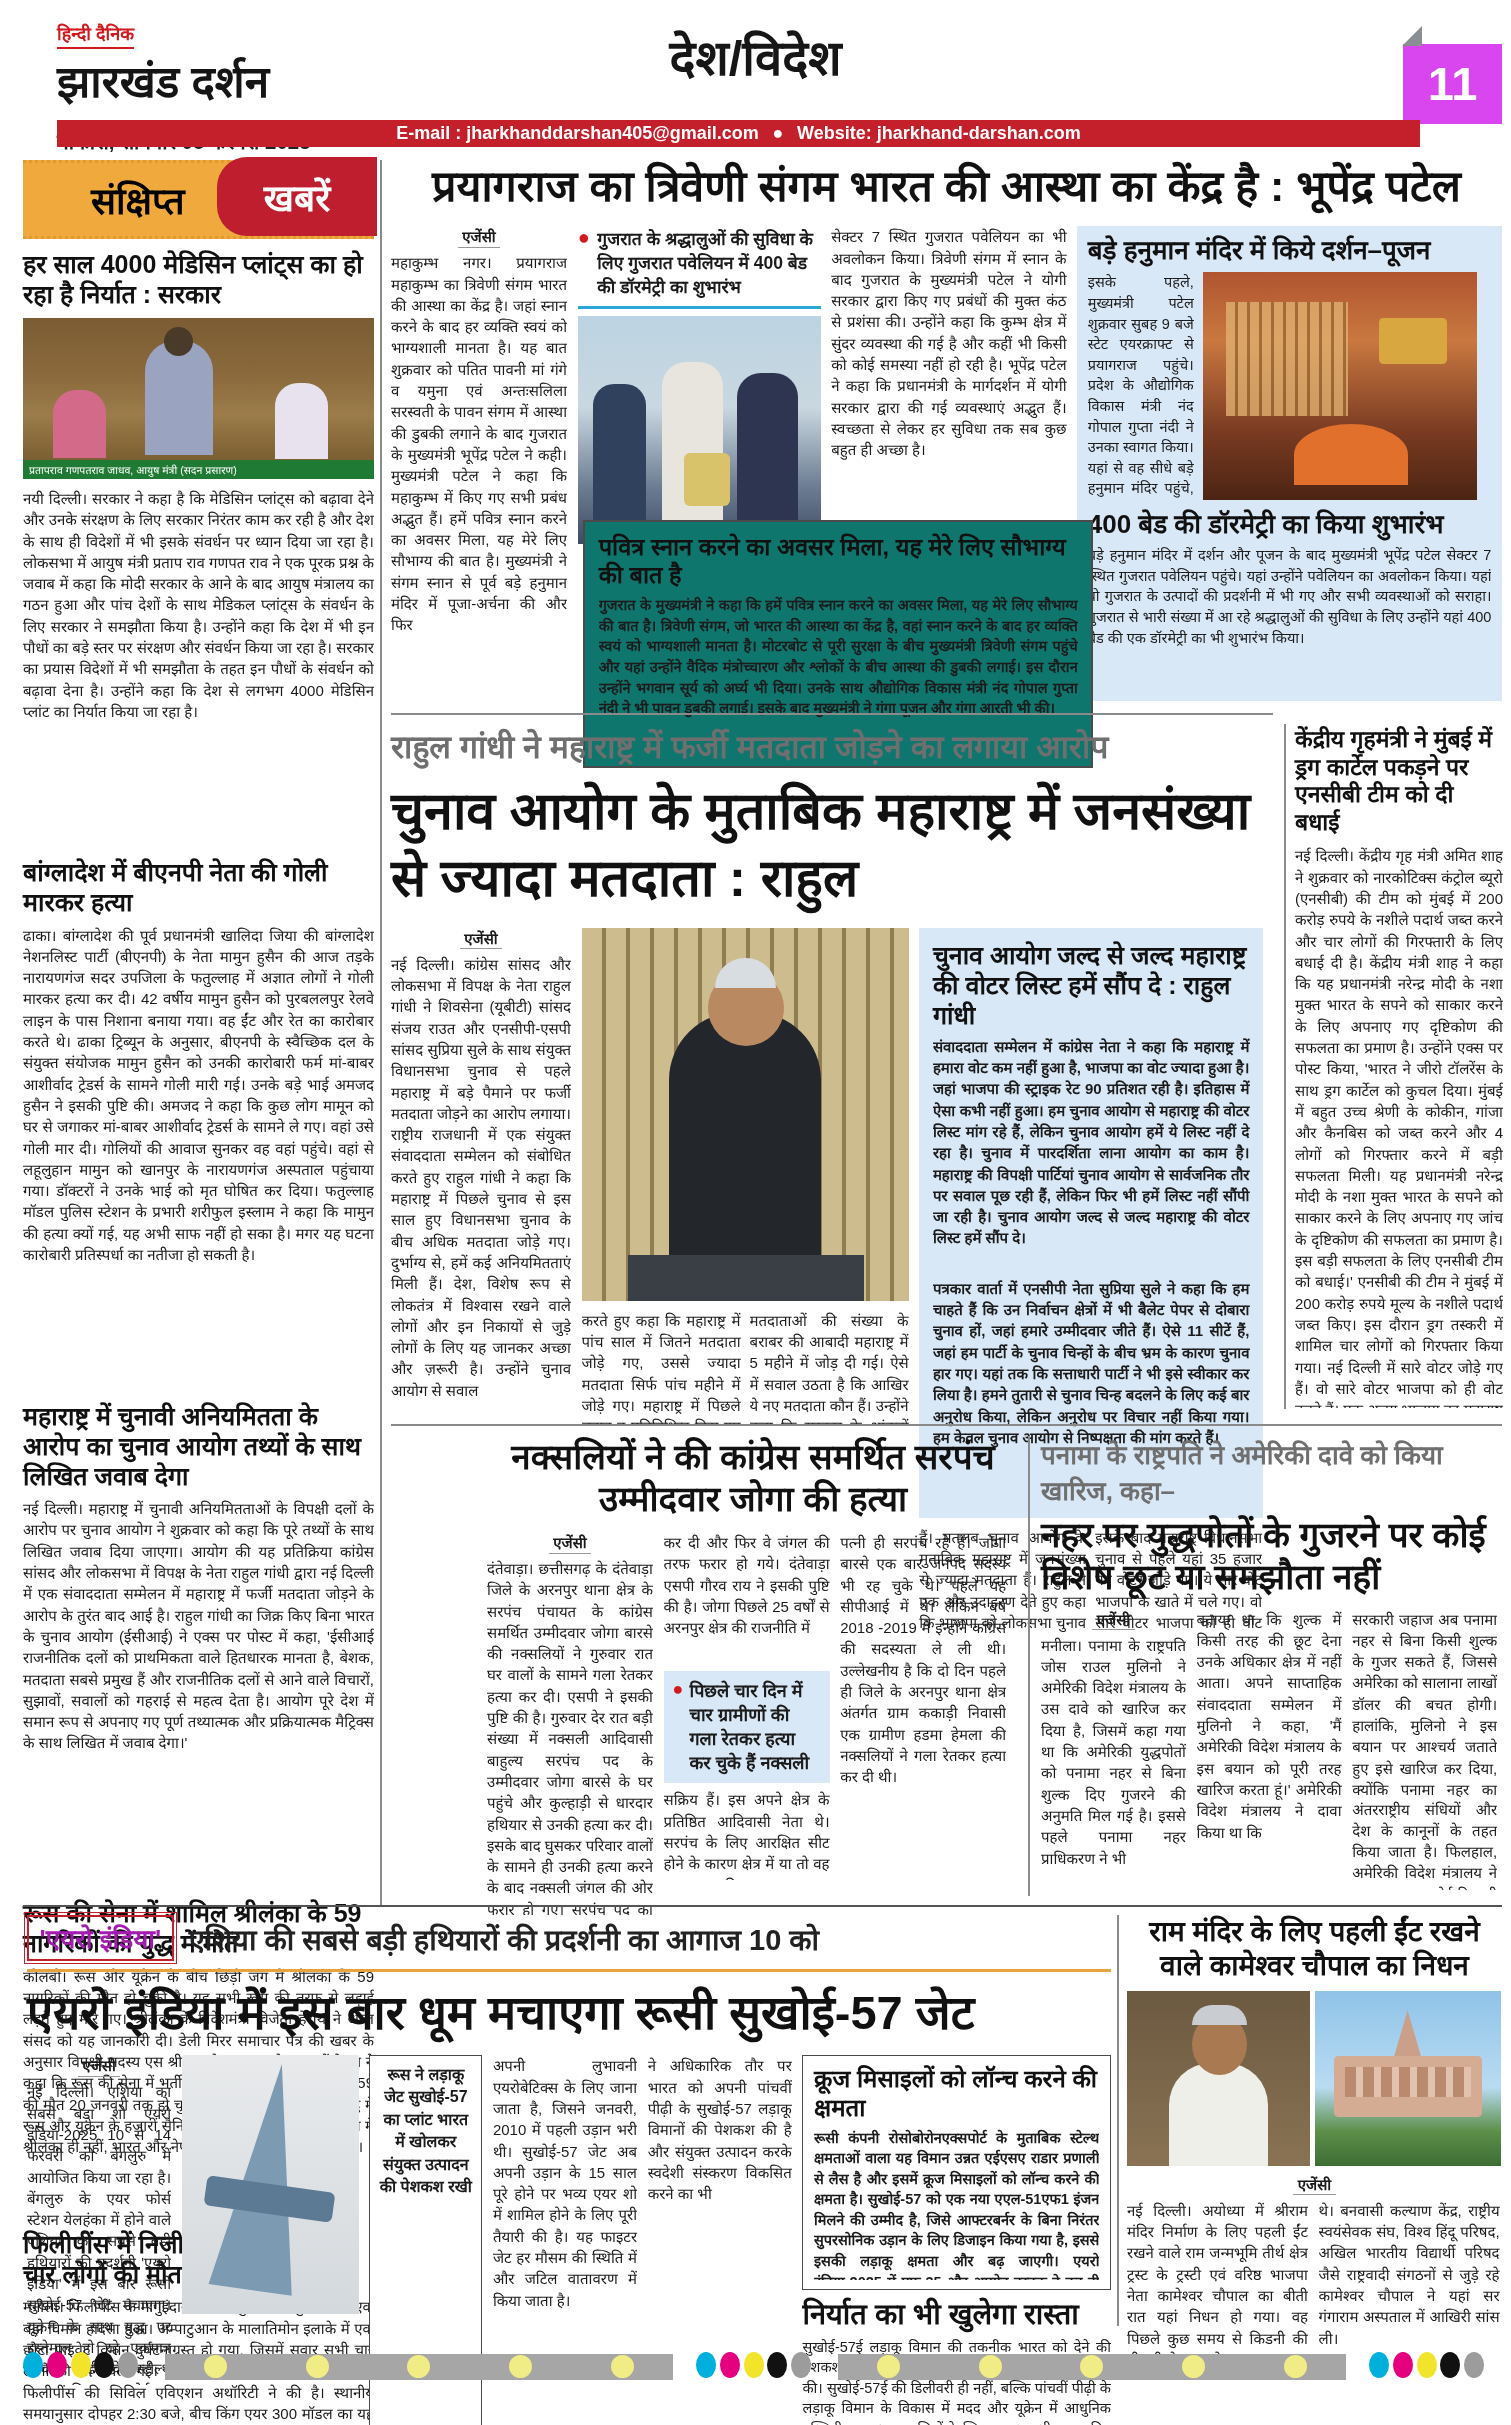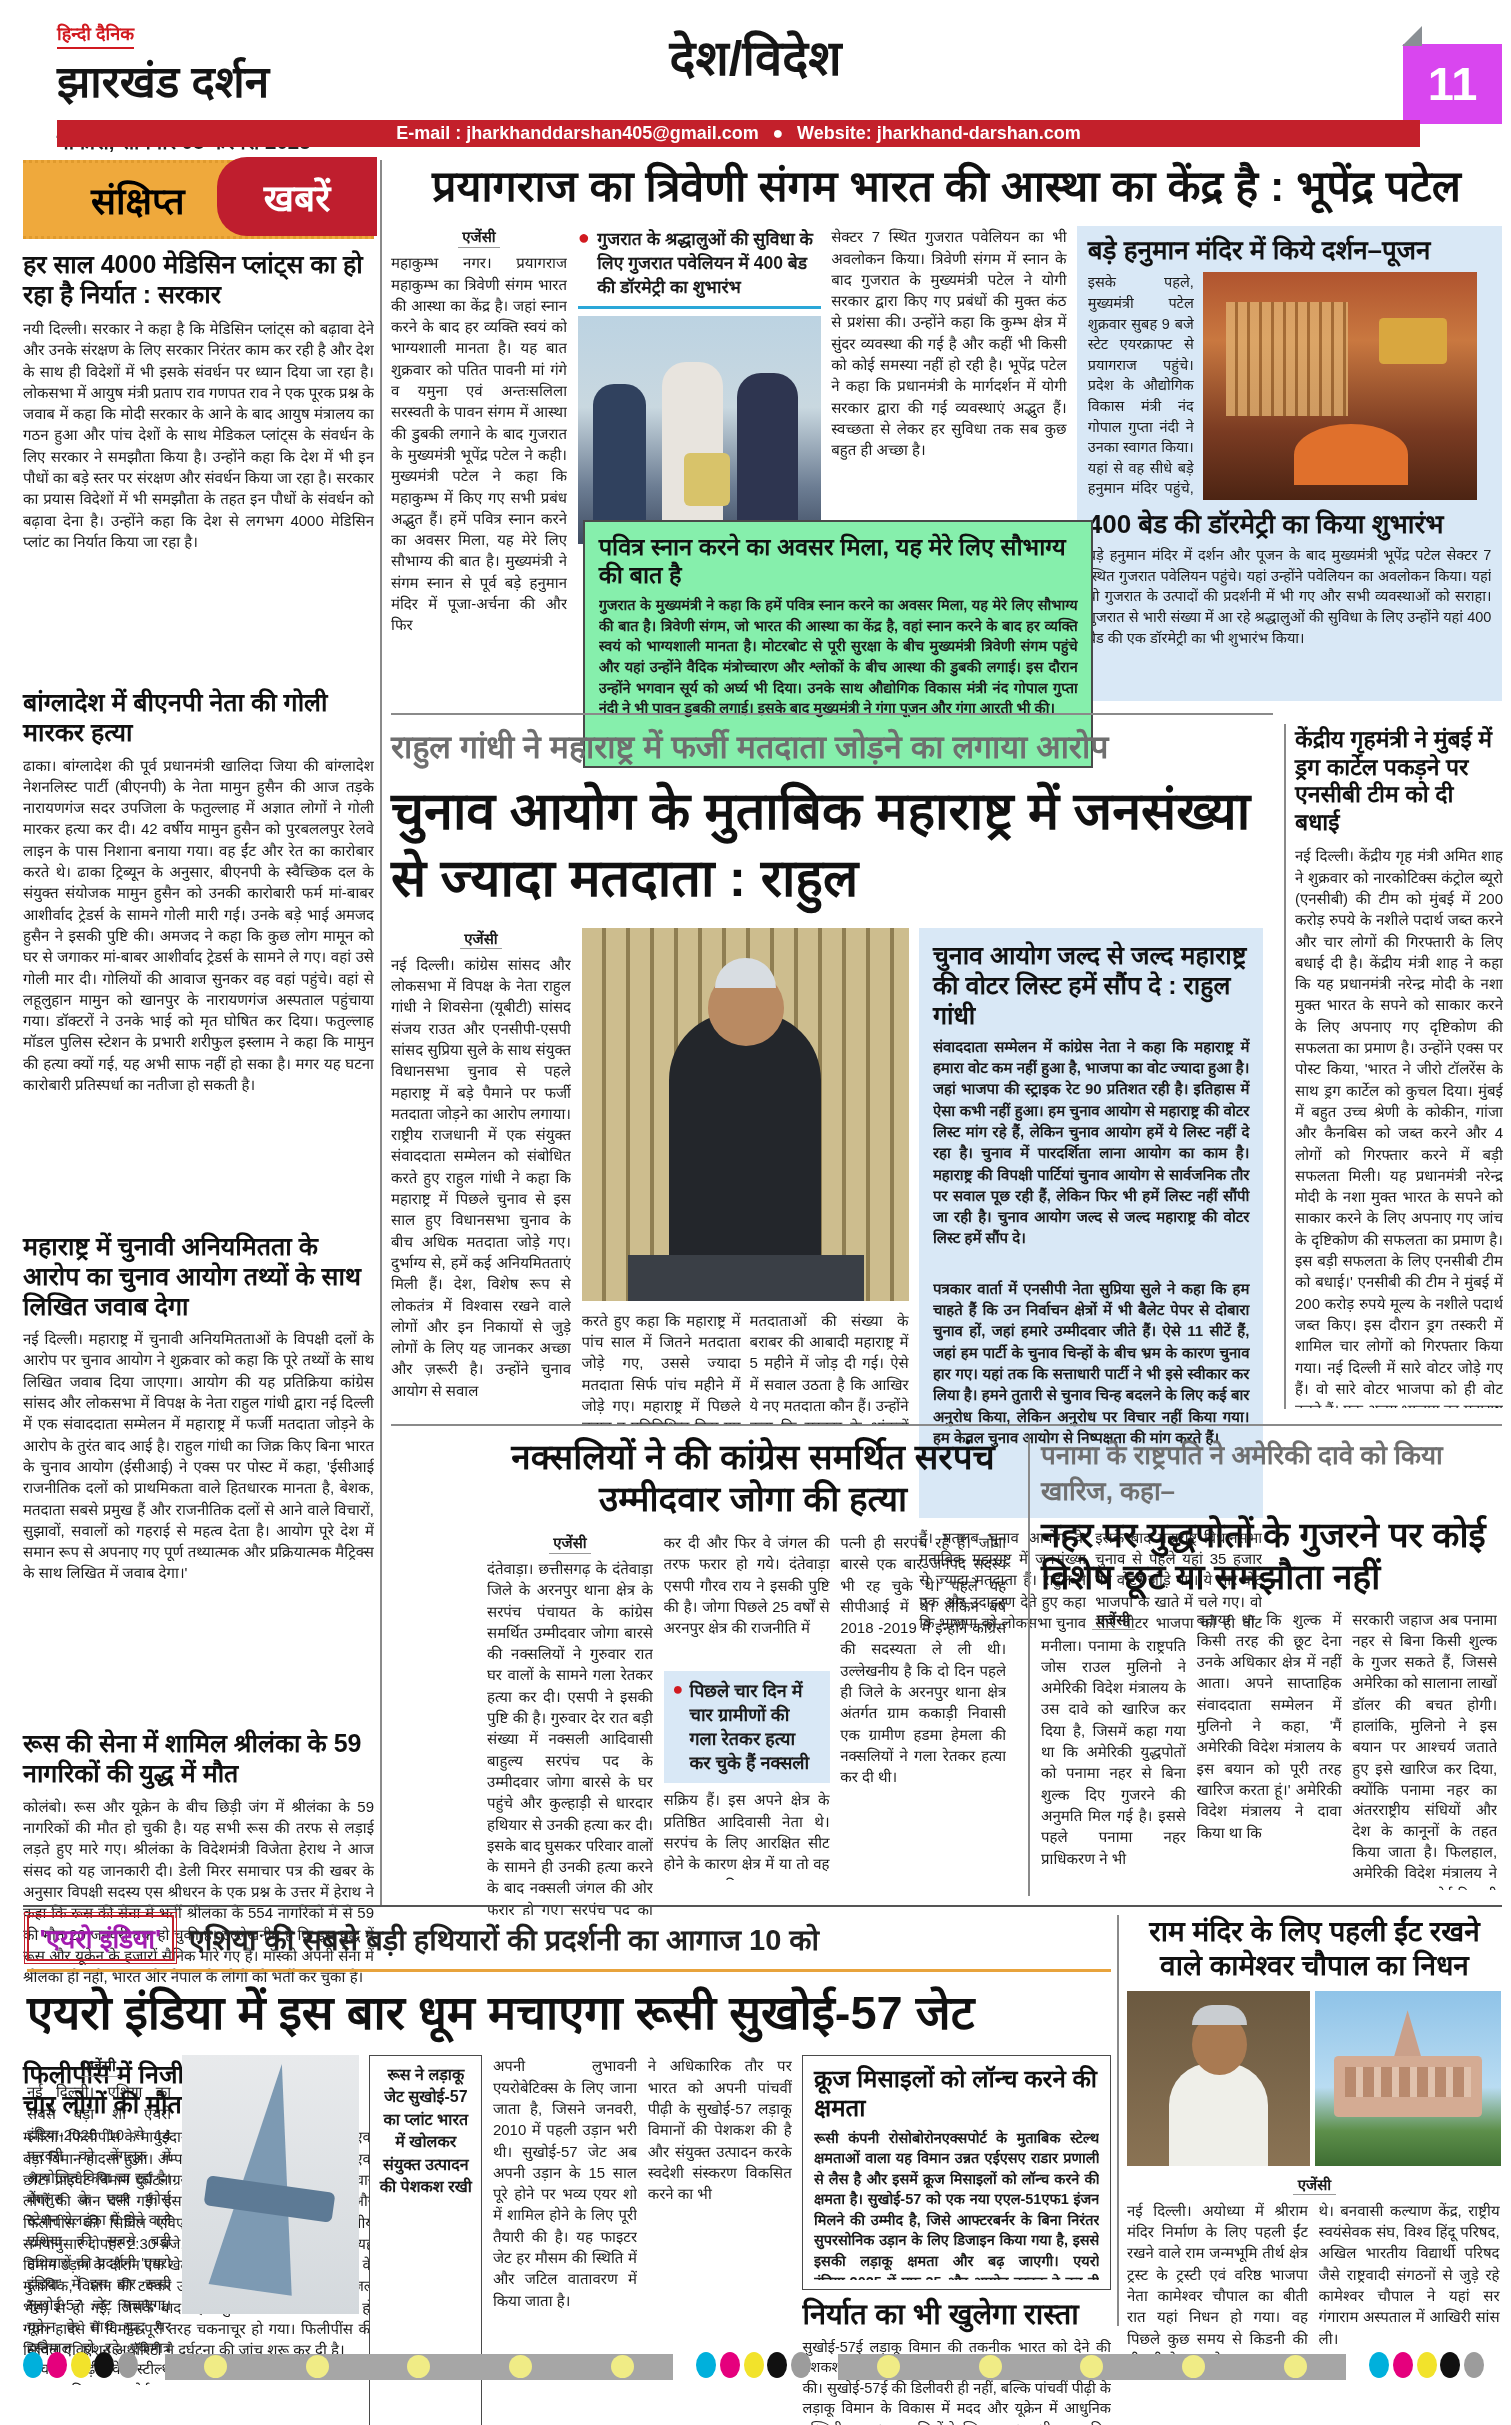--- a/index.html
+++ b/index.html
@@ -10,21 +10,21 @@
   .head{font-weight:bold;color:#111;line-height:1.2;}
   .byline{font-weight:bold;text-align:center;font-size:15px;}
   .byline span{border-bottom:1.5px solid #999;padding:0 4.6px 1.5px;}
   .vline{background:#8a8a8a;width:1.5px;}
   .hline{background:#8a8a8a;height:1.5px;}
   .photo{position:relative;overflow:hidden;}
   .caption-strip{position:absolute;left:0;right:0;bottom:0;background:#1f7a33;color:#fff;
                  font-size:10.6px;padding:2.3px 6px;white-space:nowrap;overflow:hidden;}
   .bluebox{background:#d9e8f6;}
   .kicker{color:#6f6f6f;font-weight:bold;}
-  .quote-box{border:2.3px solid #4a4a4a;background:#86efac;padding:10.6px 13.7px;}
+  .quote-box{border:2.3px solid #4a4a4a;background:#0f766e;padding:10.6px 13.7px;}
   .boxed{border:1.5px solid #4a4a4a;background:#fff;}
   .footer-dot{width:20px;height:26px;border-radius:50%;display:inline-block;margin-right:3.8px;}
   .fbar{height:26px;background:#a6a6a6;display:flex;align-items:center;justify-content:space-around;}
   .fbar i{width:23px;height:23px;border-radius:50%;background:#f0ec86;display:block;}
 </style>
 </head>
 <body>
 
 <div id="page">
 
@@ -49,20 +49,27 @@
 
   <div class="abs" style="left:23px;top:160px;width:351px;">
     <div style="position:relative;height:73px;background:#efa93c;border-top:3px dotted #e09a2d;border-bottom:3px dotted #e09a2d;">
       <div style="position:absolute;left:68px;top:10.6px;font-size:37px;font-weight:bold;color:#000000;">संक्षिप्त</div>
       <div style="position:absolute;right:-3px;top:-6px;width:160px;height:79px;background:#bf1e2e;border-radius:30px 0 0 30px;display:flex;align-items:center;justify-content:center;">
         <span style="color:#fff;font-size:37px;font-weight:bold;">खबरें</span>
       </div>
     </div>
 
     <div class="head" style="font-size:25px;margin:10px 0 9px;">हर साल 4000 मेडिसिन प्लांट्स का हो रहा है निर्यात : सरकार</div>
+    <div class="photo" style="width:351px;height:161px;background:linear-gradient(180deg,#7b5c33 0%,#8a6a3c 35%,#9b7c4a 60%,#6e5227 100%);">
+      <div style="position:absolute;left:122px;top:23px;width:68px;height:114px;background:#9aa4c0;border-radius:30px 30px 0 0;"></div>
+      <div style="position:absolute;left:141px;top:9px;width:29px;height:29px;background:#4a3a2a;border-radius:50%;"></div>
+      <div style="position:absolute;left:30px;top:72px;width:53px;height:68px;background:#d46a8a;border-radius:23px 23px 0 0;"></div>
+      <div style="position:absolute;right:46px;top:65px;width:53px;height:76px;background:#e8e2ef;border-radius:23px 23px 0 0;"></div>
+      <div class="caption-strip">प्रतापराव गणपतराव जाधव, आयुष मंत्री (सदन प्रसारण)</div>
+    </div>
     <div class="body-txt" style="margin-top:9px;height:357px;">नयी दिल्ली। सरकार ने कहा है कि मेडिसिन प्लांट्स को बढ़ावा देने और उनके संरक्षण के लिए सरकार निरंतर काम कर रही है और देश के साथ ही विदेशों में भी इसके संवर्धन पर ध्यान दिया जा रहा है। लोकसभा में आयुष मंत्री प्रताप राव गणपत राव ने एक पूरक प्रश्न के जवाब में कहा कि मोदी सरकार के आने के बाद आयुष मंत्रालय का गठन हुआ और पांच देशों के साथ मेडिकल प्लांट्स के संवर्धन के लिए सरकार ने समझौता किया है। उन्होंने कहा कि देश में भी इन पौधों का बड़े स्तर पर संरक्षण और संवर्धन किया जा रहा है। सरकार का प्रयास विदेशों में भी समझौता के तहत इन पौधों के संवर्धन को बढ़ावा देना है। उन्होंने कहा कि देश से लगभग 4000 मेडिसिन प्लांट का निर्यात किया जा रहा है।</div>
 
     <div class="head" style="font-size:25px;margin:12px 0 7.6px;">बांग्लादेश में बीएनपी नेता की गोली मारकर हत्या</div>
     <div class="body-txt" style="height:464px;">ढाका। बांग्लादेश की पूर्व प्रधानमंत्री खालिदा जिया की बांग्लादेश नेशनलिस्ट पार्टी (बीएनपी) के नेता मामुन हुसैन की आज तड़के नारायणगंज सदर उपजिला के फतुल्लाह में अज्ञात लोगों ने गोली मारकर हत्या कर दी। 42 वर्षीय मामुन हुसैन को पुरबललपुर रेलवे लाइन के पास निशाना बनाया गया। वह ईंट और रेत का कारोबार करते थे। ढाका ट्रिब्यून के अनुसार, बीएनपी के स्वैच्छिक दल के संयुक्त संयोजक मामुन हुसैन को उनकी कारोबारी फर्म मां-बाबर आशीर्वाद ट्रेडर्स के सामने गोली मारी गई। उनके बड़े भाई अमजद हुसैन ने इसकी पुष्टि की। अमजद ने कहा कि कुछ लोग मामून को घर से जगाकर मां-बाबर आशीर्वाद ट्रेडर्स के सामने ले गए। वहां उसे गोली मार दी। गोलियों की आवाज सुनकर वह वहां पहुंचे। वहां से लहूलुहान मामुन को खानपुर के नारायणगंज अस्पताल पहुंचाया गया। डॉक्टरों ने उनके भाई को मृत घोषित कर दिया। फतुल्लाह मॉडल पुलिस स्टेशन के प्रभारी शरीफुल इस्लाम ने कहा कि मामुन की हत्या क्यों गई, यह अभी साफ नहीं हो सका है। मगर यह घटना कारोबारी प्रतिस्पर्धा का नतीजा हो सकती है।</div>
 
     <div class="head" style="font-size:25px;margin:12px 0 7.6px;">महाराष्ट्र में चुनावी अनियमितता के आरोप का चुनाव आयोग तथ्यों के साथ लिखित जवाब देगा</div>
     <div class="body-txt" style="height:388px;">नई दिल्ली। महाराष्ट्र में चुनावी अनियमितताओं के विपक्षी दलों के आरोप पर चुनाव आयोग ने शुक्रवार को कहा कि पूरे तथ्यों के साथ लिखित जवाब दिया जाएगा। आयोग की यह प्रतिक्रिया कांग्रेस सांसद और लोकसभा में विपक्ष के नेता राहुल गांधी द्वारा नई दिल्ली में एक संवाददाता सम्मेलन में महाराष्ट्र में फर्जी मतदाता जोड़ने के आरोप के तुरंत बाद आई है। राहुल गांधी का जिक्र किए बिना भारत के चुनाव आयोग (ईसीआई) ने एक्स पर पोस्ट में कहा, 'ईसीआई राजनीतिक दलों को प्राथमिकता वाले हितधारक मानता है, बेशक, मतदाता सबसे प्रमुख हैं और राजनीतिक दलों से आने वाले विचारों, सुझावों, सवालों को गहराई से महत्व देता है। आयोग पूरे देश में समान रूप से अपनाए गए पूर्ण तथ्यात्मक और प्रक्रियात्मक मैट्रिक्स के साथ लिखित में जवाब देगा।'</div>
 
     <div class="head" style="font-size:25px;margin:12px 0 7.6px;">रूस की सेना में शामिल श्रीलंका के 59 नागरिकों की युद्ध में मौत</div>
     <div class="body-txt" style="height:251px;">कोलंबो। रूस और यूक्रेन के बीच छिड़ी जंग में श्रीलंका के 59 नागरिकों की मौत हो चुकी है। यह सभी रूस की तरफ से लड़ाई लड़ते हुए मारे गए। श्रीलंका के विदेशमंत्री विजेता हेराथ ने आज संसद को यह जानकारी दी। डेली मिरर समाचार पत्र की खबर के अनुसार विपक्षी सदस्य एस श्रीधरन के एक प्रश्न के उत्तर में हेराथ ने कहा कि रूस की सेना में भर्ती श्रीलंका के 554 नागरिकों में से 59 की मौत 20 जनवरी तक हो चुकी है। उल्लेखनीय है कि इस युद्ध में रूस और यूक्रेन के हजारों सैनिक मारे गए हैं। मॉस्को अपनी सेना में श्रीलंका ही नहीं, भारत और नेपाल के लोगों को भर्ती कर चुका है।</div>

